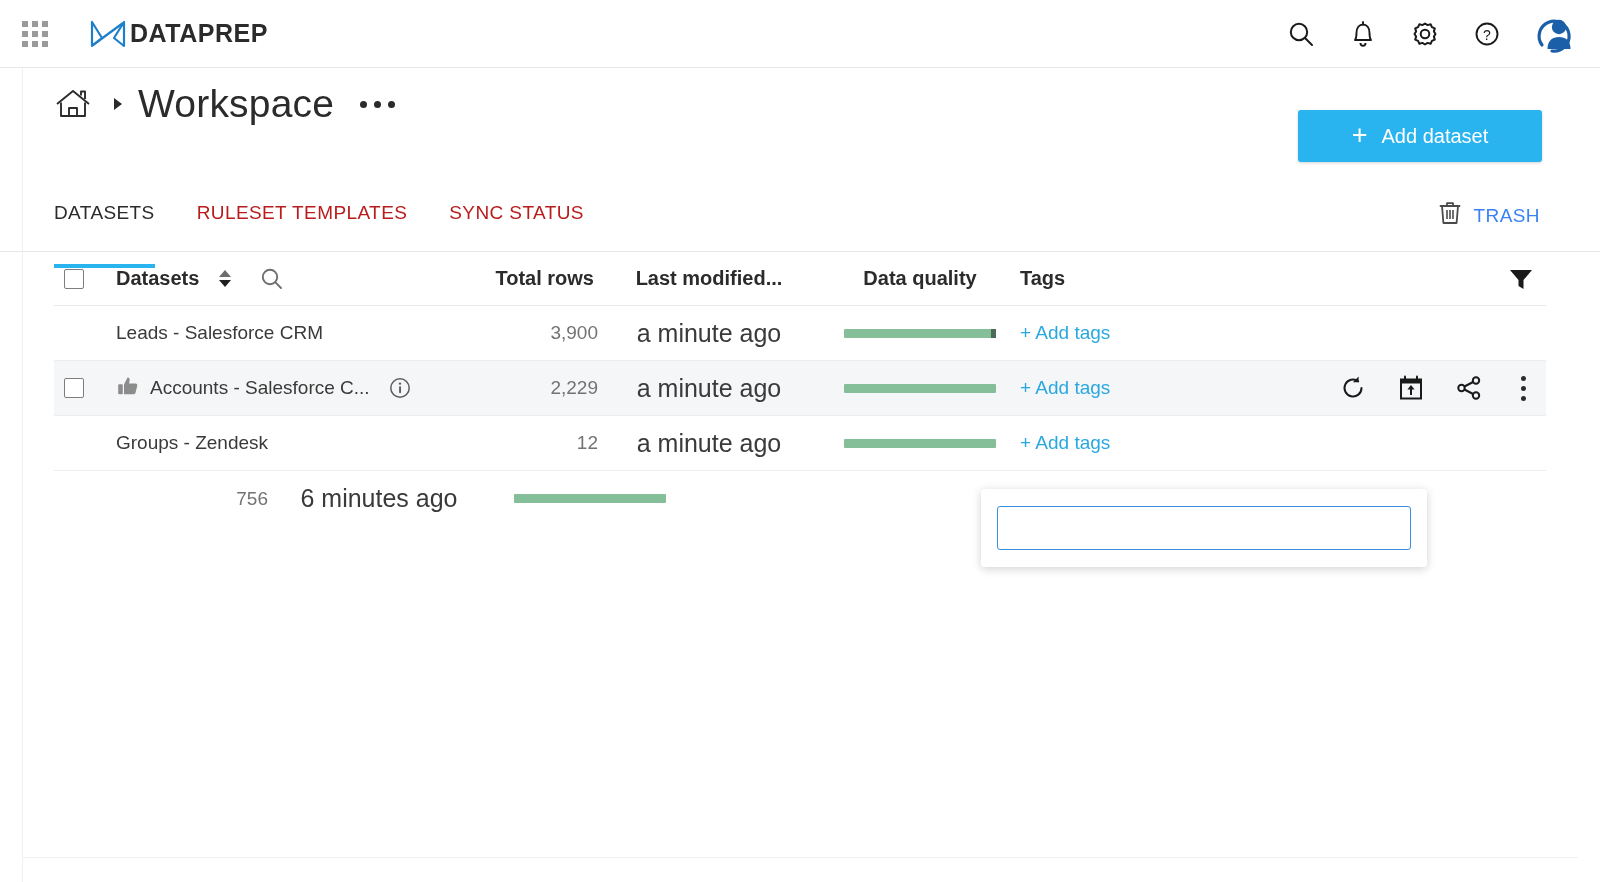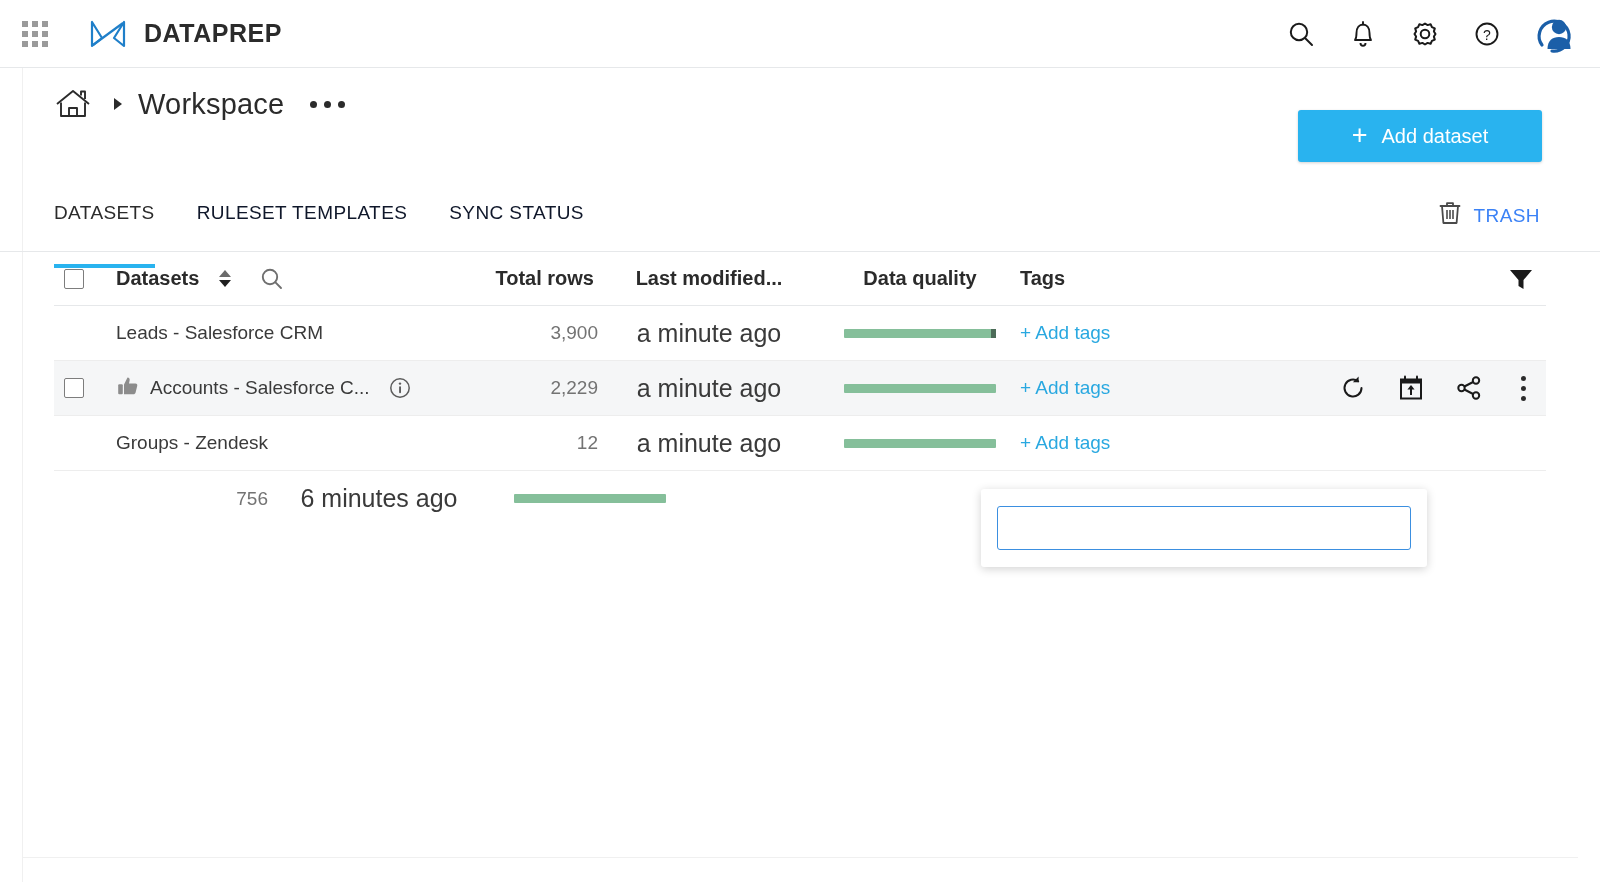--- a/index.html
+++ b/index.html
@@ -31,21 +31,20 @@
     grid-template-columns: repeat(3, 6px);
     grid-template-rows: repeat(3, 6px);
     gap: 4px;
     cursor: pointer;
   }
   .waffle i { display:block; width:6px; height:6px; background:#9a9a9a; }
 
   .brand { display:flex; align-items:center; margin-left: 38px; cursor:pointer; }
   .brand .logomark { width: 44px; height: 40px; }
   .brand .brandtext {
-    margin-left: 14px;
     font-size: 25px; font-weight: 700; letter-spacing: 0.5px;
     color: #2b2b2b;
   }
 
   .topicons {
     margin-left: auto; display: flex; align-items: center;
     gap: 28px; padding-right: 22px;
   }
   .ticon { width: 34px; height: 34px; display:flex; align-items:center; justify-content:center; cursor:pointer; }
   .avatar { width: 46px; height: 46px; display:flex; align-items:center; justify-content:center; cursor:pointer; }
@@ -58,21 +57,21 @@
   .crumb-left { display:flex; align-items:center; margin-left: 54px; }
   .home-ic { cursor:pointer; display:flex; }
   .crumb-sep {
     margin: 0 16px 0 22px;
     width: 0; height: 0;
     border-left: 8px solid #2b2b2b;
     border-top: 6px solid transparent;
     border-bottom: 6px solid transparent;
   }
   .crumb-title {
-    font-size: 29px; font-weight: 400; color: #2b2b2b; letter-spacing: .2px;
+    font-size: 39px; font-weight: 400; color: #2b2b2b; letter-spacing: .2px;
   }
   .crumb-more {
     margin-left: 24px; display:flex; gap: 7px; cursor:pointer; padding: 8px 2px;
   }
   .crumb-more i { width: 7px; height: 7px; border-radius: 50%; background: #2b2b2b; display:block; }
 
   .add-btn {
     position: absolute; right: 58px; top: 110px;
     width: 244px; height: 52px;
     background: #29b3ef;
@@ -92,21 +91,21 @@
     position: absolute; top: 196px; left: 0; width: 1600px; height: 56px;
     border-bottom: 1px solid #e6e8ea;
   }
   .tabs { position:absolute; left: 54px; top: 0; display:flex; gap: 0; height: 56px; }
   .tab {
     position: relative;
     display:flex; align-items:flex-start;
     padding: 6px 22px 0 0;
     margin-right: 20px;
     font-size: 19px; letter-spacing: .4px;
-    color: #0f172a; cursor: pointer; background:none; border:none;
+    color: #b91c1c; cursor: pointer; background:none; border:none;
     font-family: "Liberation Sans", sans-serif;
   }
   .tab.active { color: #2b2b2b; }
   .tab.active::after {
     content: ""; position: absolute; left: 0; right: 22px; bottom: -16px;
     height: 4px; background: #29b3ef;
   }
   .trash {
     position: absolute; right: 60px; top: 4px;
     display:flex; align-items:center; gap: 12px; cursor:pointer;

